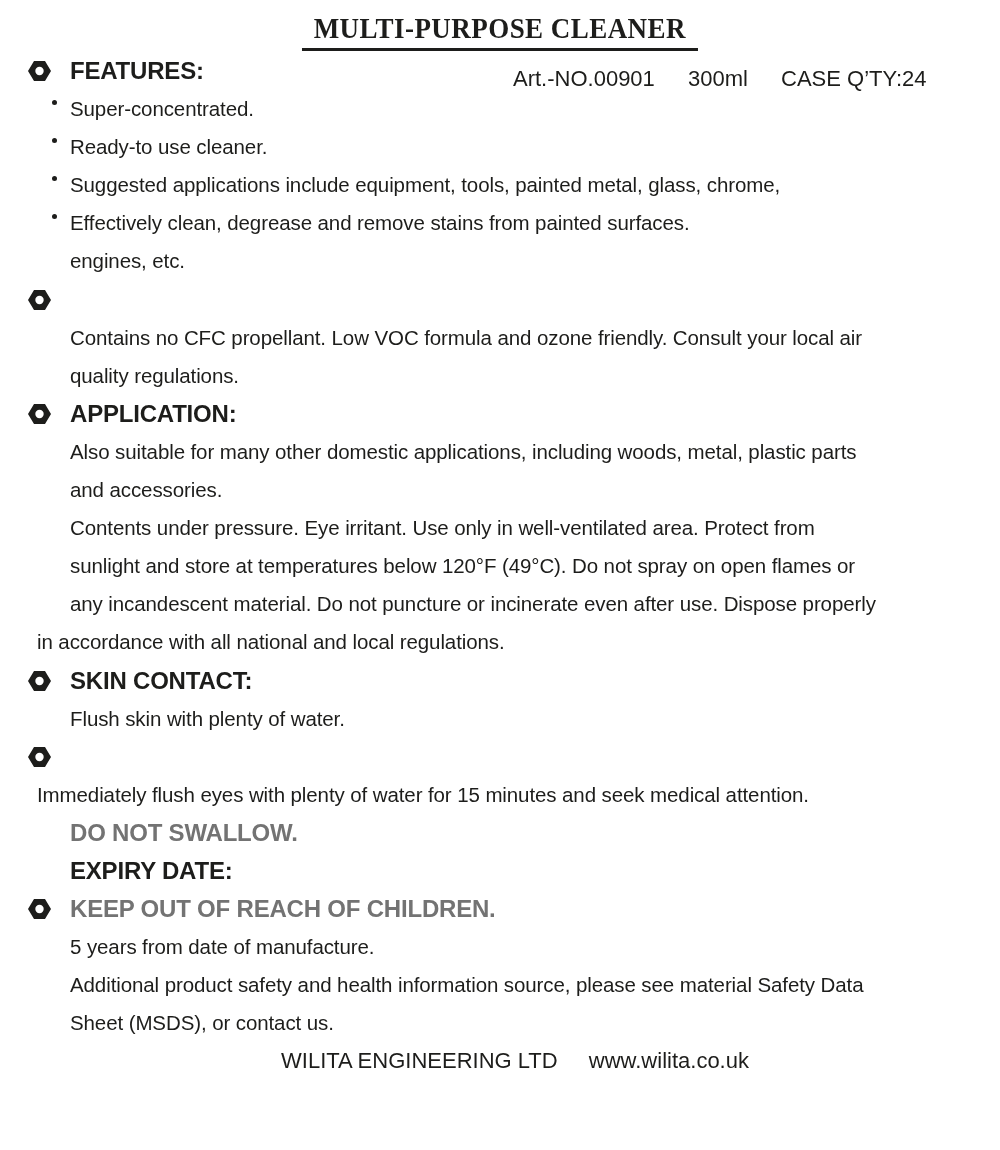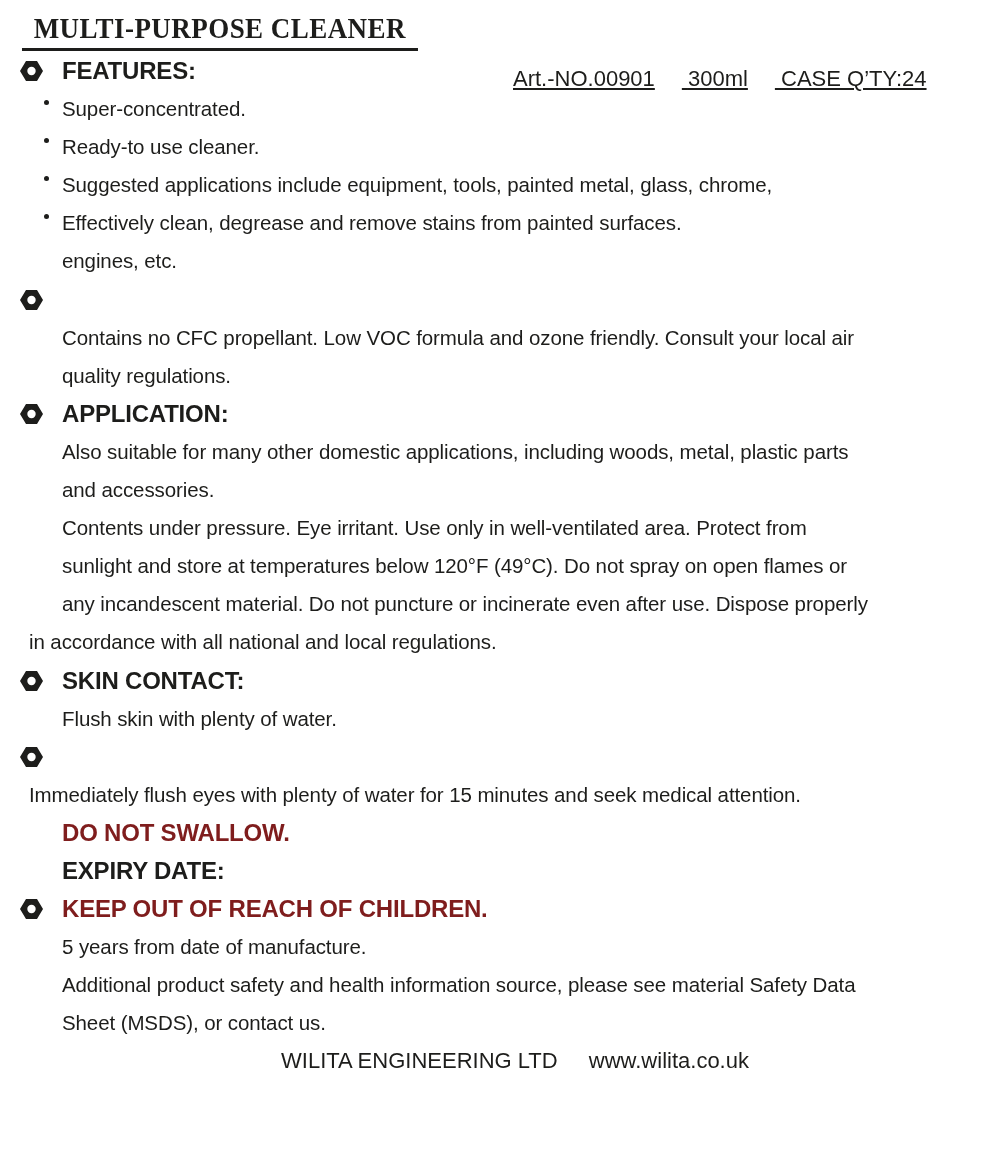--- a/index.html
+++ b/index.html
@@ -6,53 +6,54 @@
   .page{
     position:relative;
     width:1000px;height:1150px;
     background:#ffffff;
     color:#1d1d1b;
     font-family:"Liberation Sans",sans-serif;
     font-size:20.5px;
     letter-spacing:-0.1px;
     overflow:hidden;
   }
-  .title-wrap{padding-top:10px;height:42px;}
+  .title-wrap{padding-top:10px;height:42px;text-align:center;}
   .title{
     display:inline-block;
     font-family:"Liberation Serif",serif;
     font-weight:700;
     font-size:30px;line-height:36px;
     letter-spacing:0.5px;
     border-bottom:3px solid #1d1d1b;
     padding:0 13px 2px 13px;
     transform:scaleX(0.9);
   }
   .art-line{
     position:absolute;top:66px;left:513px;
-    font-size:22px;letter-spacing:0;white-space:nowrap;text-decoration:underline;
+    font-size:22px;letter-spacing:0;white-space:nowrap;
   }
   .art-line span{margin-right:27px;}
   .art-line span:last-child{margin-right:0;}
   .row{
     position:relative;
     height:38.1px;line-height:38.1px;
     padding-left:62px;
     white-space:nowrap;
+    margin-left:8px;
   }
   .hrow{font-weight:700;font-size:24px;letter-spacing:-0.2px;}
   .hex{position:absolute;left:20px;top:9px;width:23px;height:20px;}
   .hex svg{display:block;}
   .dot{
     position:absolute;left:44px;top:10px;
     width:5px;height:5px;border-radius:50%;
     background:#1d1d1b;
   }
   .ind{padding-left:29px;}
-  .red{color:#7f1d1d;}
+  .red{color:#737373;}
   .frow{
     height:38.1px;line-height:38.1px;
     text-align:center;text-indent:30px;
     font-size:22px;letter-spacing:0;white-space:nowrap;
   }
   .frow .site{margin-left:25px;}
 </style>
 </head>
 <body>
 

